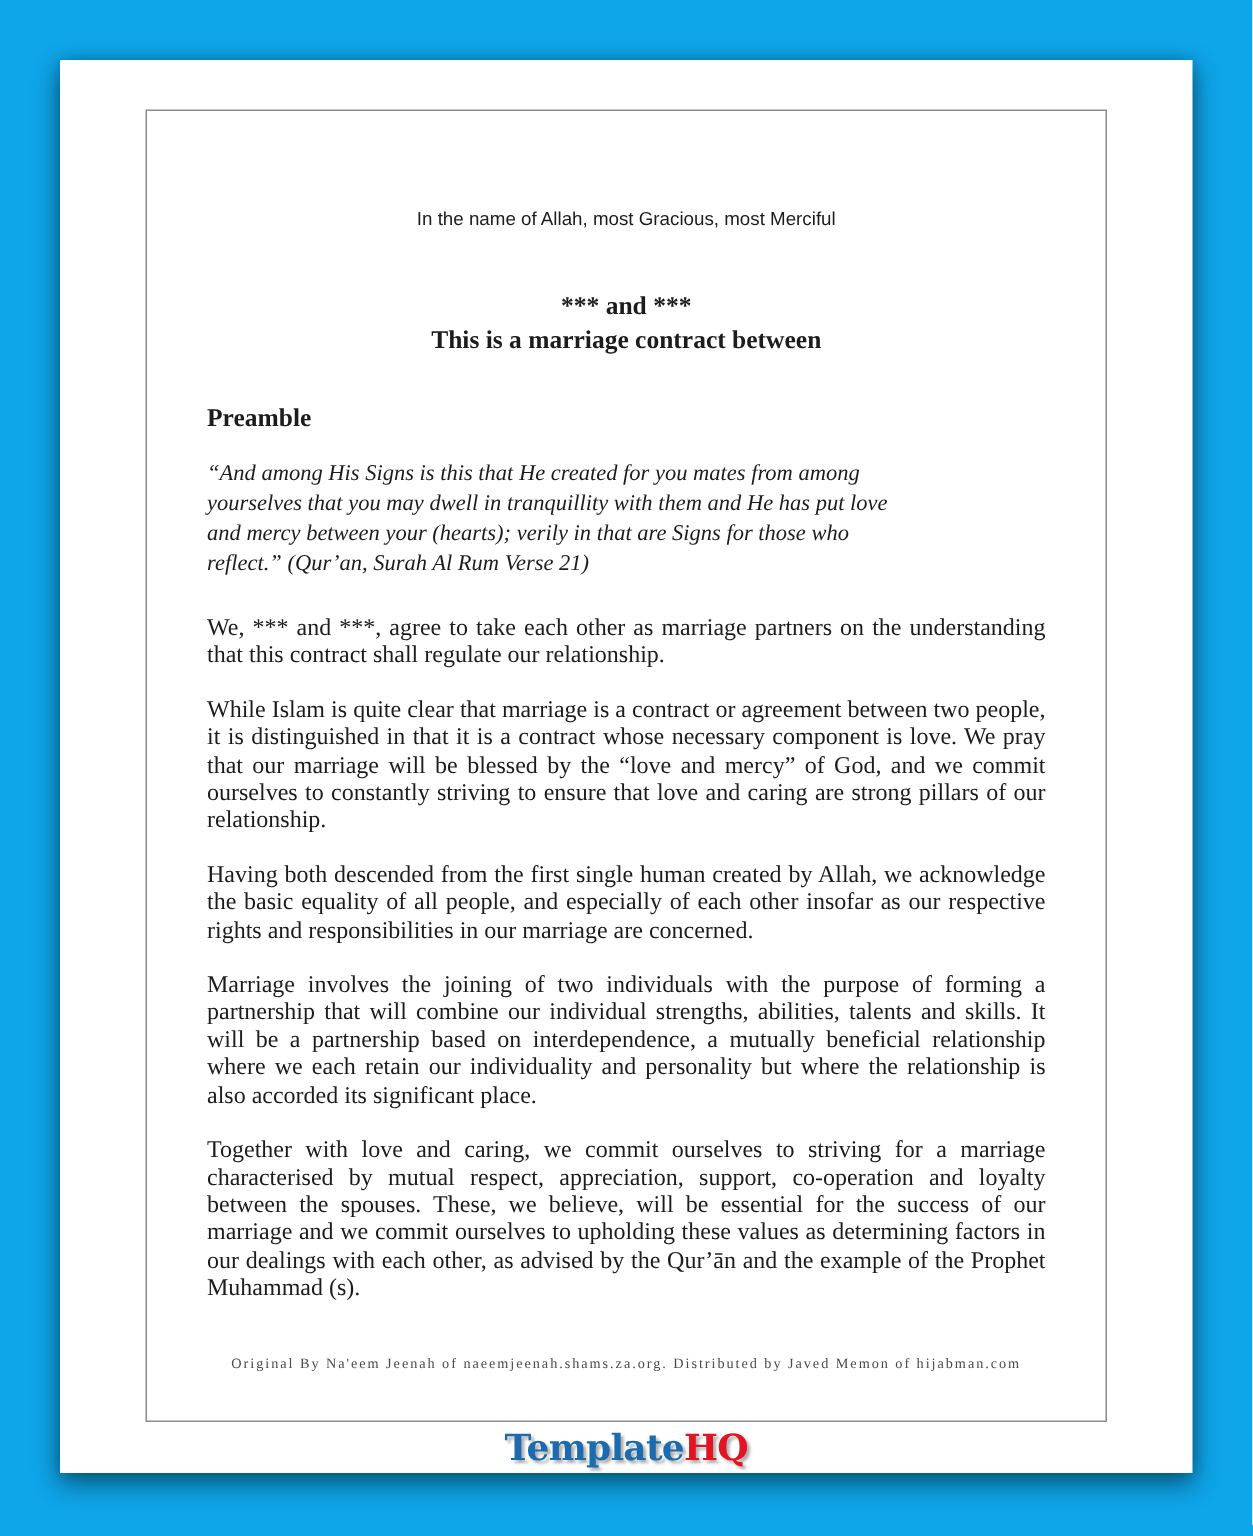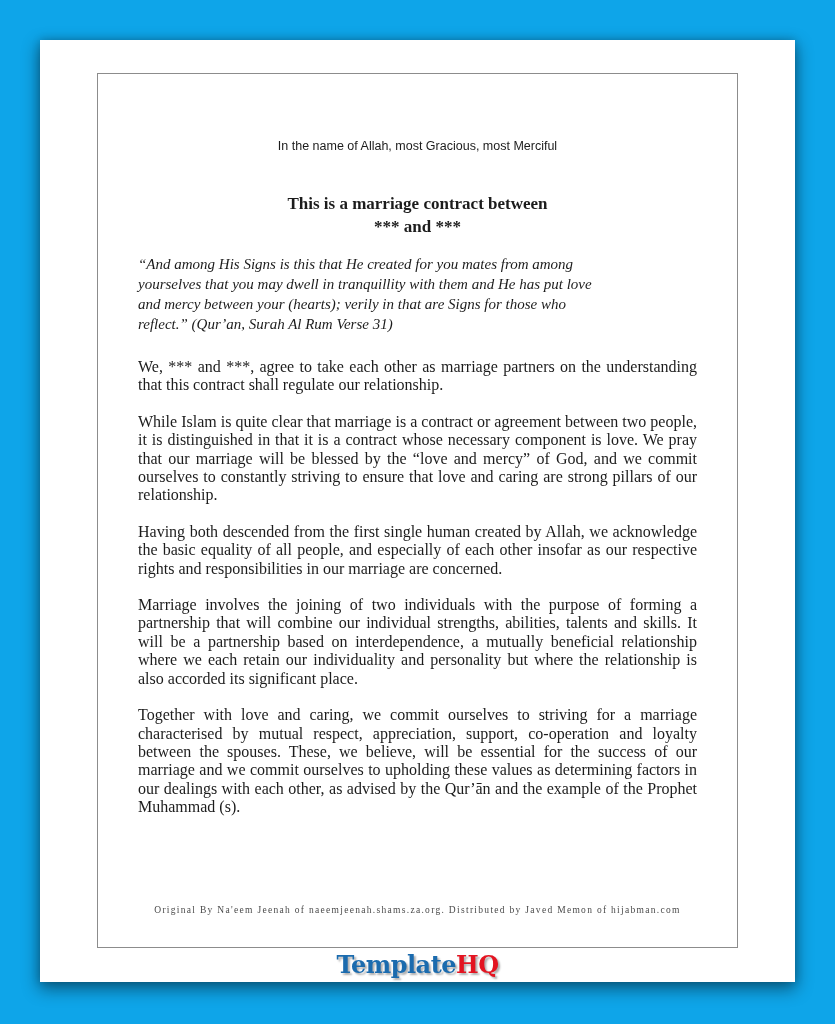--- a/index.html
+++ b/index.html
@@ -107,30 +107,31 @@
 <body>
 
 <div class="canvas">
   <div class="sheet">
     <div class="frame">
       <div class="content">
 
         <p class="bismillah">In the name of Allah, most Gracious, most Merciful</p>
 
         <h1 class="title">
+          <span class="tline">*** and ***</span>
           <span class="tline">This is a marriage contract between</span>
-          <span class="tline">*** and ***</span>
         </h1>
 
+        <h2 class="preamble">Preamble</h2>
 
         <div class="quote">
           <span class="qline">“And among His Signs is this that He created for you mates from among</span>
           <span class="qline">yourselves that you may dwell in tranquillity with them and He has put love</span>
           <span class="qline">and mercy between your (hearts); verily in that are Signs for those who</span>
-          <span class="qline">reflect.” (Qur’an, Surah Al Rum Verse 31)</span>
+          <span class="qline">reflect.” (Qur’an, Surah Al Rum Verse 21)</span>
         </div>
 
         <p class="para first">We, *** and ***, agree to take each other as marriage partners on the understanding that this contract shall regulate our relationship.</p>
         <p class="para">While Islam is quite clear that marriage is a contract or agreement between two people, it is distinguished in that it is a contract whose necessary component is love. We pray that our marriage will be blessed by the “love and mercy” of God, and we commit ourselves to constantly striving to ensure that love and caring are strong pillars of our relationship.</p>
         <p class="para">Having both descended from the first single human created by Allah, we acknowledge the basic equality of all people, and especially of each other insofar as our respective rights and responsibilities in our marriage are concerned.</p>
         <p class="para">Marriage involves the joining of two individuals with the purpose of forming a partnership that will combine our individual strengths, abilities, talents and skills. It will be a partnership based on interdependence, a mutually beneficial relationship where we each retain our individuality and personality but where the relationship is also accorded its significant place.</p>
         <p class="para">Together with love and caring, we commit ourselves to striving for a marriage characterised by mutual respect, appreciation, support, co-operation and loyalty between the spouses. These, we believe, will be essential for the success of our marriage and we commit ourselves to upholding these values as determining factors in our dealings with each other, as advised by the Qur’ān and the example of the Prophet Muhammad (s).</p>
 
         <p class="credit">Original By Na'eem Jeenah of naeemjeenah.shams.za.org. Distributed by Javed Memon of hijabman.com</p>
       </div>

